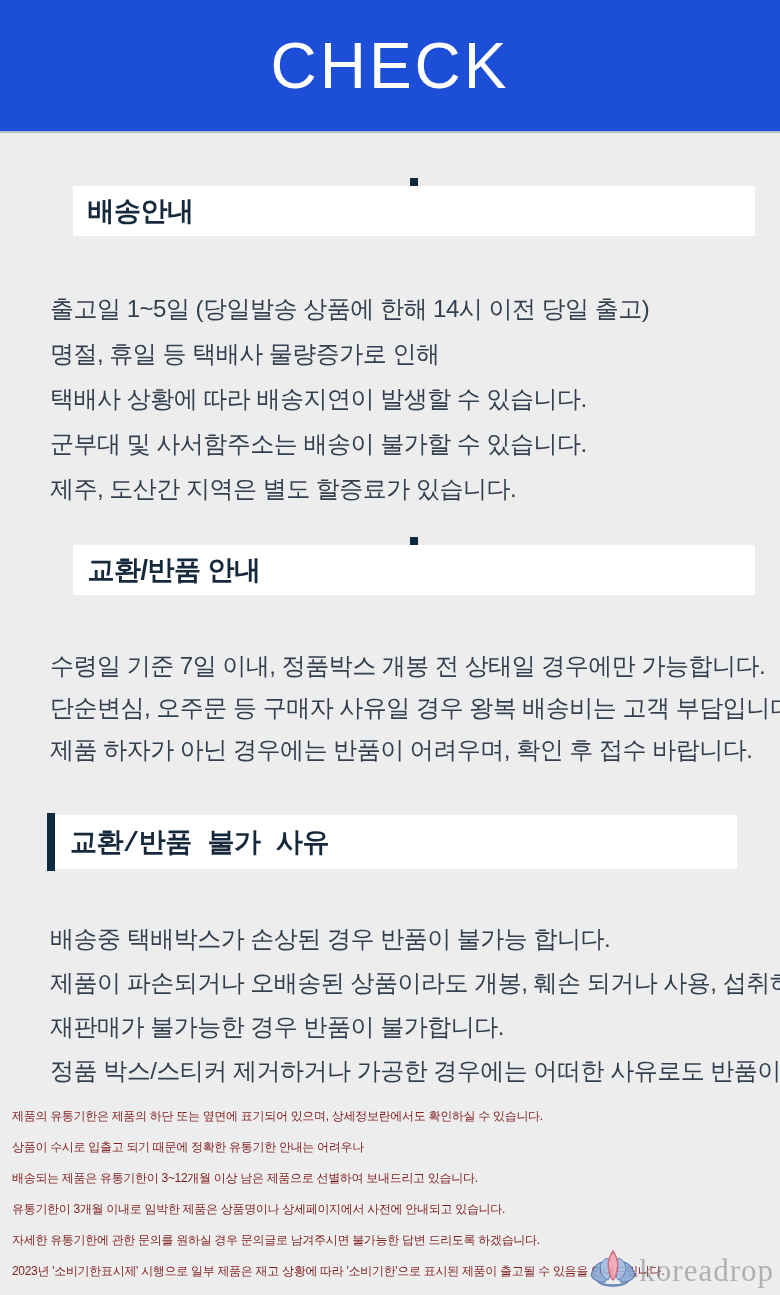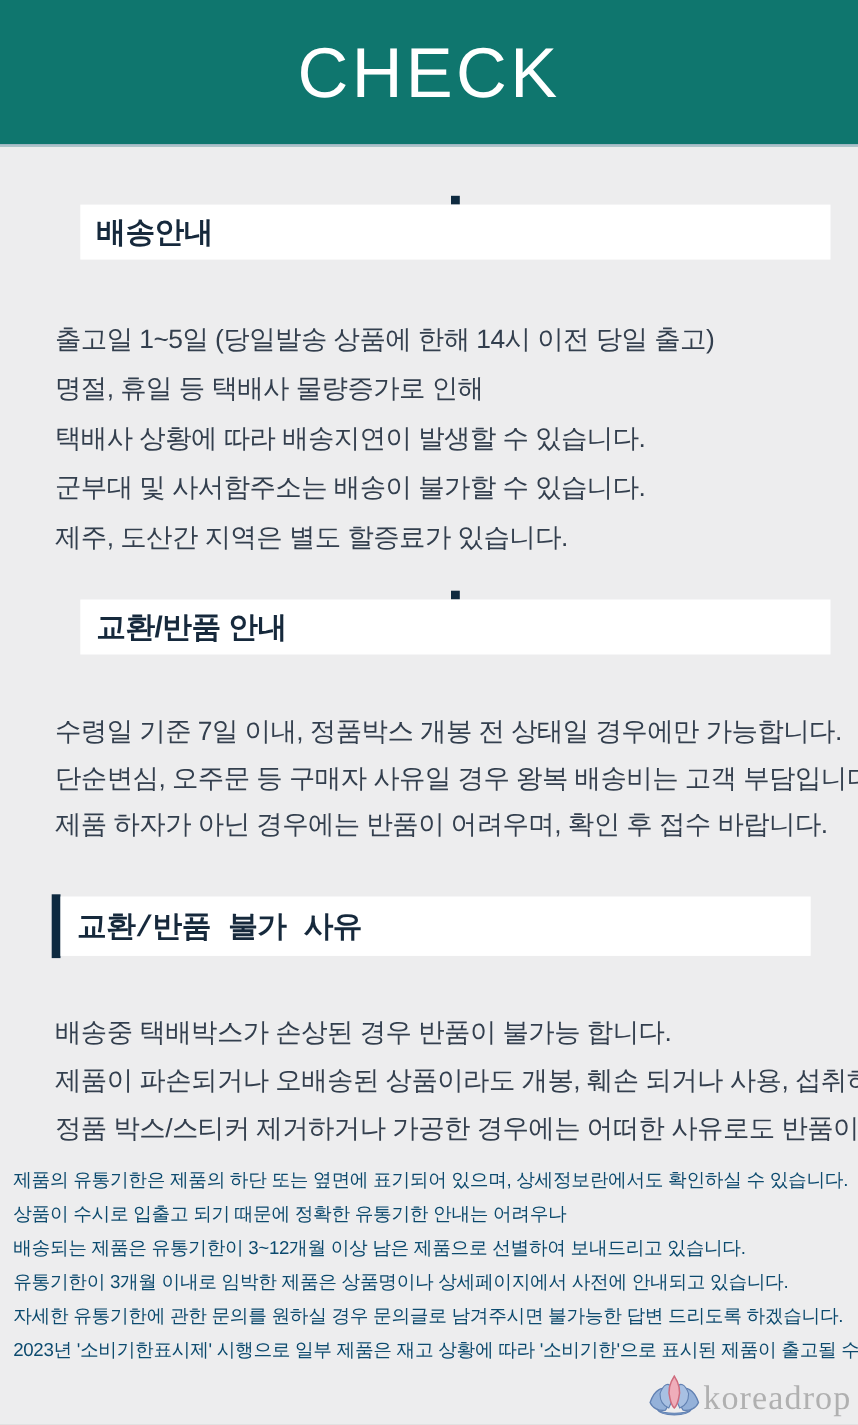--- a/index.html
+++ b/index.html
@@ -8,21 +8,21 @@
     width:780px; height:1295px;
     margin:0 auto;
     background:#ededee;
     position:relative;
     overflow:hidden;
     font-family:"Liberation Sans","DejaVu Sans",sans-serif;
   }
   
   .banner {
     height:133px;
-    background:#0f766e;
+    background:#1d4ed8;
     border-bottom:2px solid #aebfca;
     display:flex; align-items:center; justify-content:center;
   }
   .banner-title {
     color:#ffffff;
     font-size:64px;
     font-weight:300;
     letter-spacing:3px;
     line-height:1;
   }
@@ -61,23 +61,23 @@
   .st1 { margin-top:45px;flex-direction:column; }
   .body1 { margin-top:50px; line-height:45px; }
   .st2 { margin-top:26px;flex-direction:column; }
   .body2 { margin-top:50px; line-height:42px; }
   .st3 { margin-top:42px;font-family:Liberation Mono, monospace; }
   .body3 { margin-top:46px; line-height:44px; }
   
   .footer-notes {
     margin-top:8px;
     margin-left:12px;
-    font-size:17px;
+    font-size:12px;
     line-height:31px;
-    color:#0c4a6e;
+    color:#7f1d1d;
     letter-spacing:-0.3px;
     white-space:nowrap;
   }
   
   .watermark {
     position:absolute;
     right:6px; bottom:4px;
     display:flex; align-items:center;
     pointer-events:none;
     font-family:Liberation Serif, serif;
@@ -128,20 +128,21 @@
 
   <div class="section-title st3">
     <div class="title-accent"></div>
     <div class="title-strip">
       <span class="title-text">교환/반품 불가 사유</span>
     </div>
   </div>
   <div class="body-block body3">
     <div>배송중 택배박스가 손상된 경우 반품이 불가능 합니다.</div>
     <div>제품이 파손되거나 오배송된 상품이라도 개봉, 훼손 되거나 사용, 섭취하여</div>
+    <div>재판매가 불가능한 경우 반품이 불가합니다.</div>
     <div>정품 박스/스티커 제거하거나 가공한 경우에는 어떠한 사유로도 반품이 불가합니다.</div>
   </div>
 
   <div class="footer-notes">
     <div>제품의 유통기한은 제품의 하단 또는 옆면에 표기되어 있으며, 상세정보란에서도 확인하실 수 있습니다.</div>
     <div>상품이 수시로 입출고 되기 때문에 정확한 유통기한 안내는 어려우나</div>
     <div>배송되는 제품은 유통기한이 3~12개월 이상 남은 제품으로 선별하여 보내드리고 있습니다.</div>
     <div>유통기한이 3개월 이내로 임박한 제품은 상품명이나 상세페이지에서 사전에 안내되고 있습니다.</div>
     <div>자세한 유통기한에 관한 문의를 원하실 경우 문의글로 남겨주시면 불가능한 답변 드리도록 하겠습니다.</div>
     <div>2023년 '소비기한표시제' 시행으로 일부 제품은 재고 상황에 따라 '소비기한'으로 표시된 제품이 출고될 수 있음을 안내드립니다.</div>

